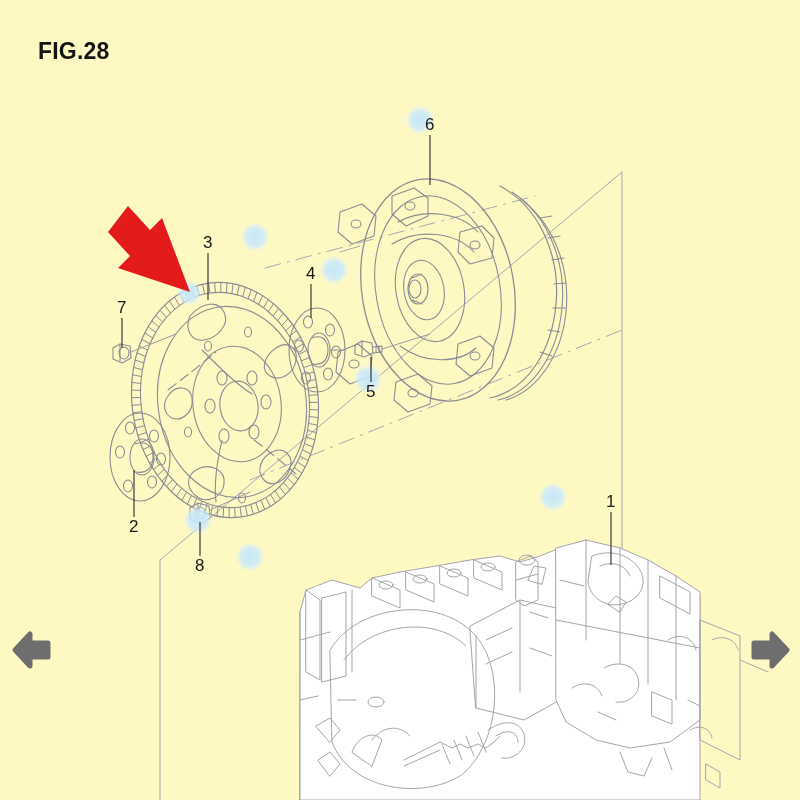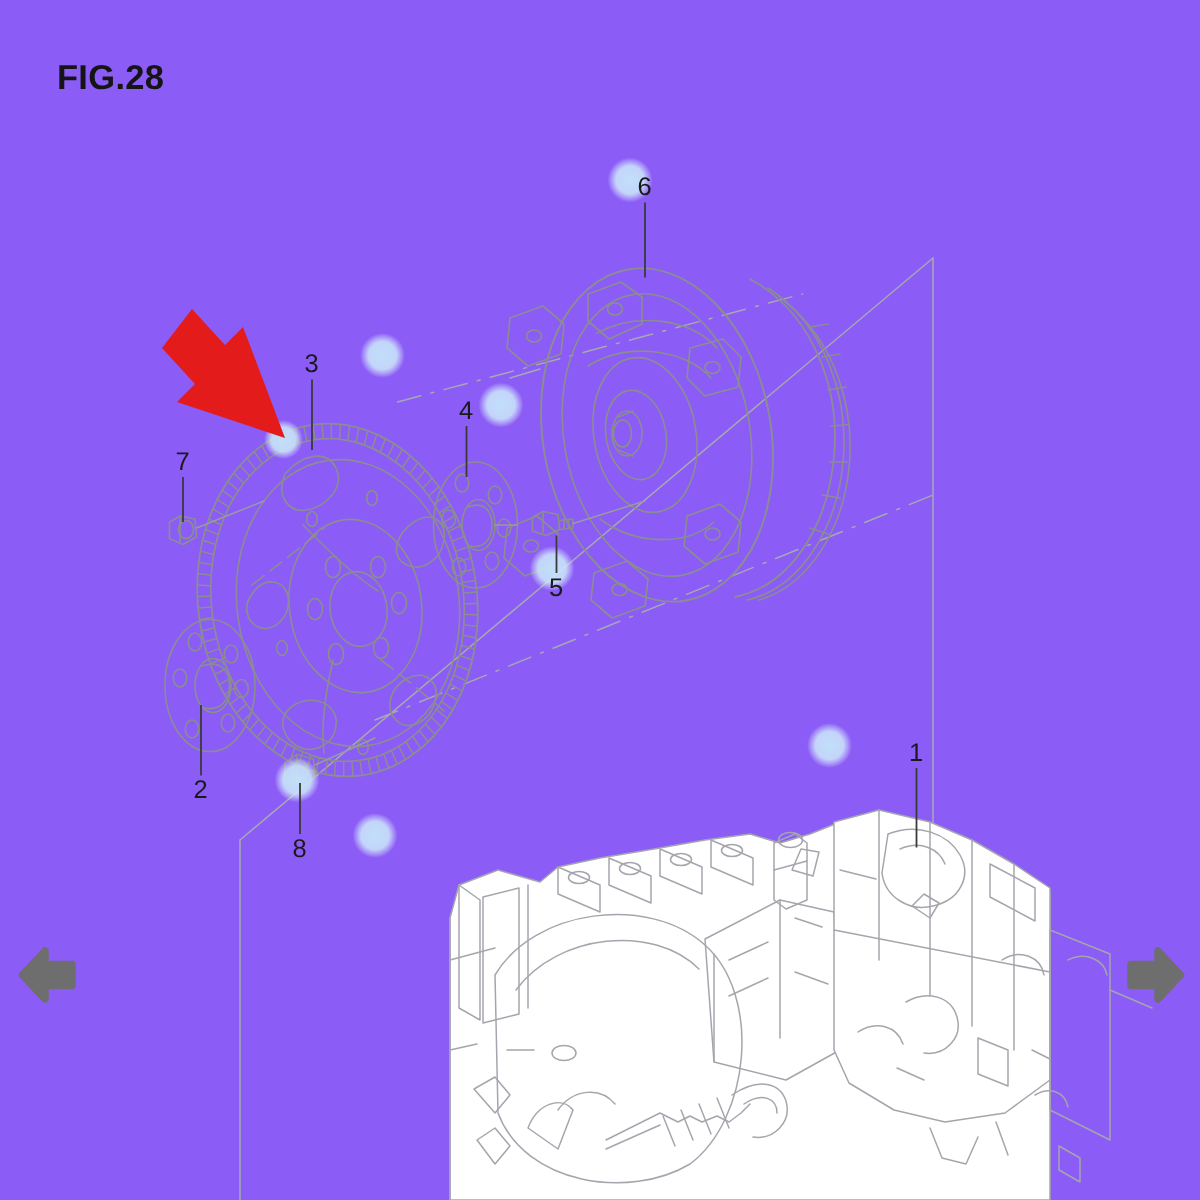--- a/index.html
+++ b/index.html
@@ -4,21 +4,21 @@
 <style>
   html, body {
     margin: 0;
     padding: 0;
     background: #ffffff;
   }
   #page {
     position: relative;
     width: 800px;
     height: 800px;
-    background: #8b5cf6;
+    background: #fef9c3;
     font-family: "Liberation Sans", sans-serif;
     overflow: hidden;
   }
   #fig-title {
     position: absolute;
     left: 38px;
     top: 38px;
     font-size: 23px;
     font-weight: bold;
     color: #151515;

